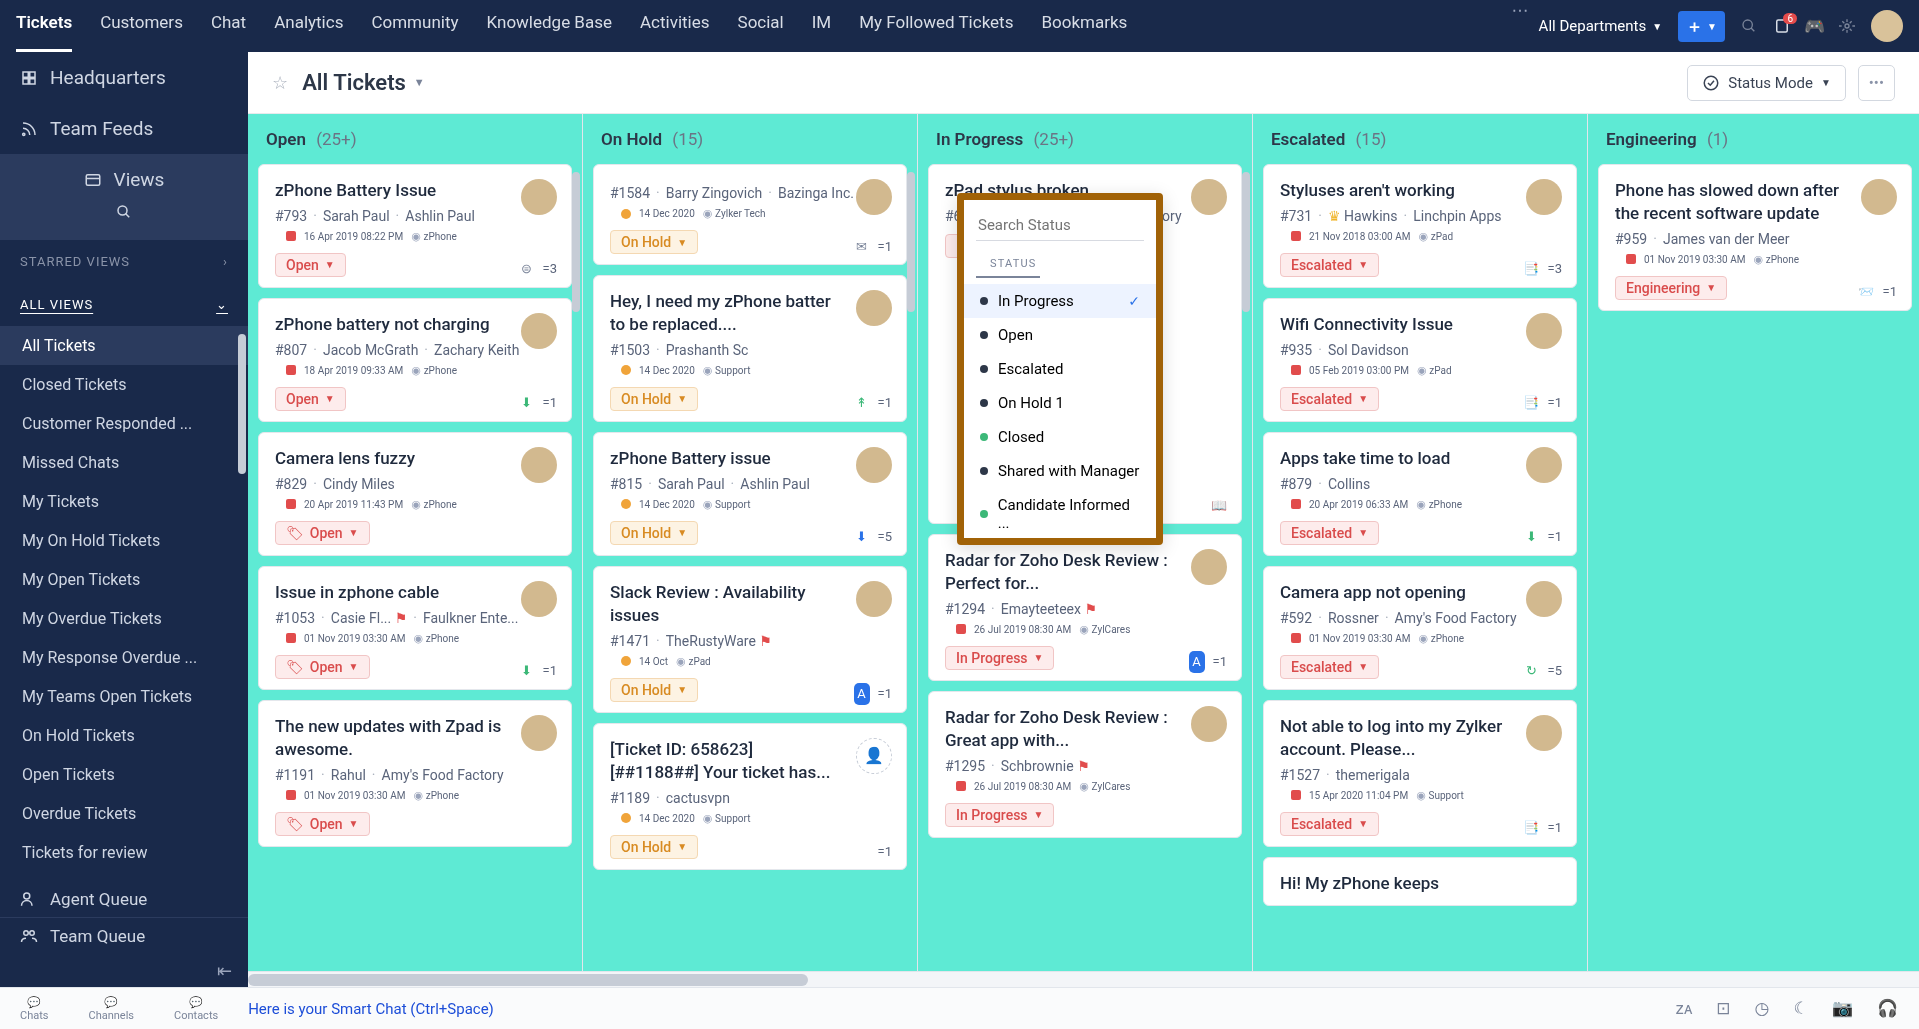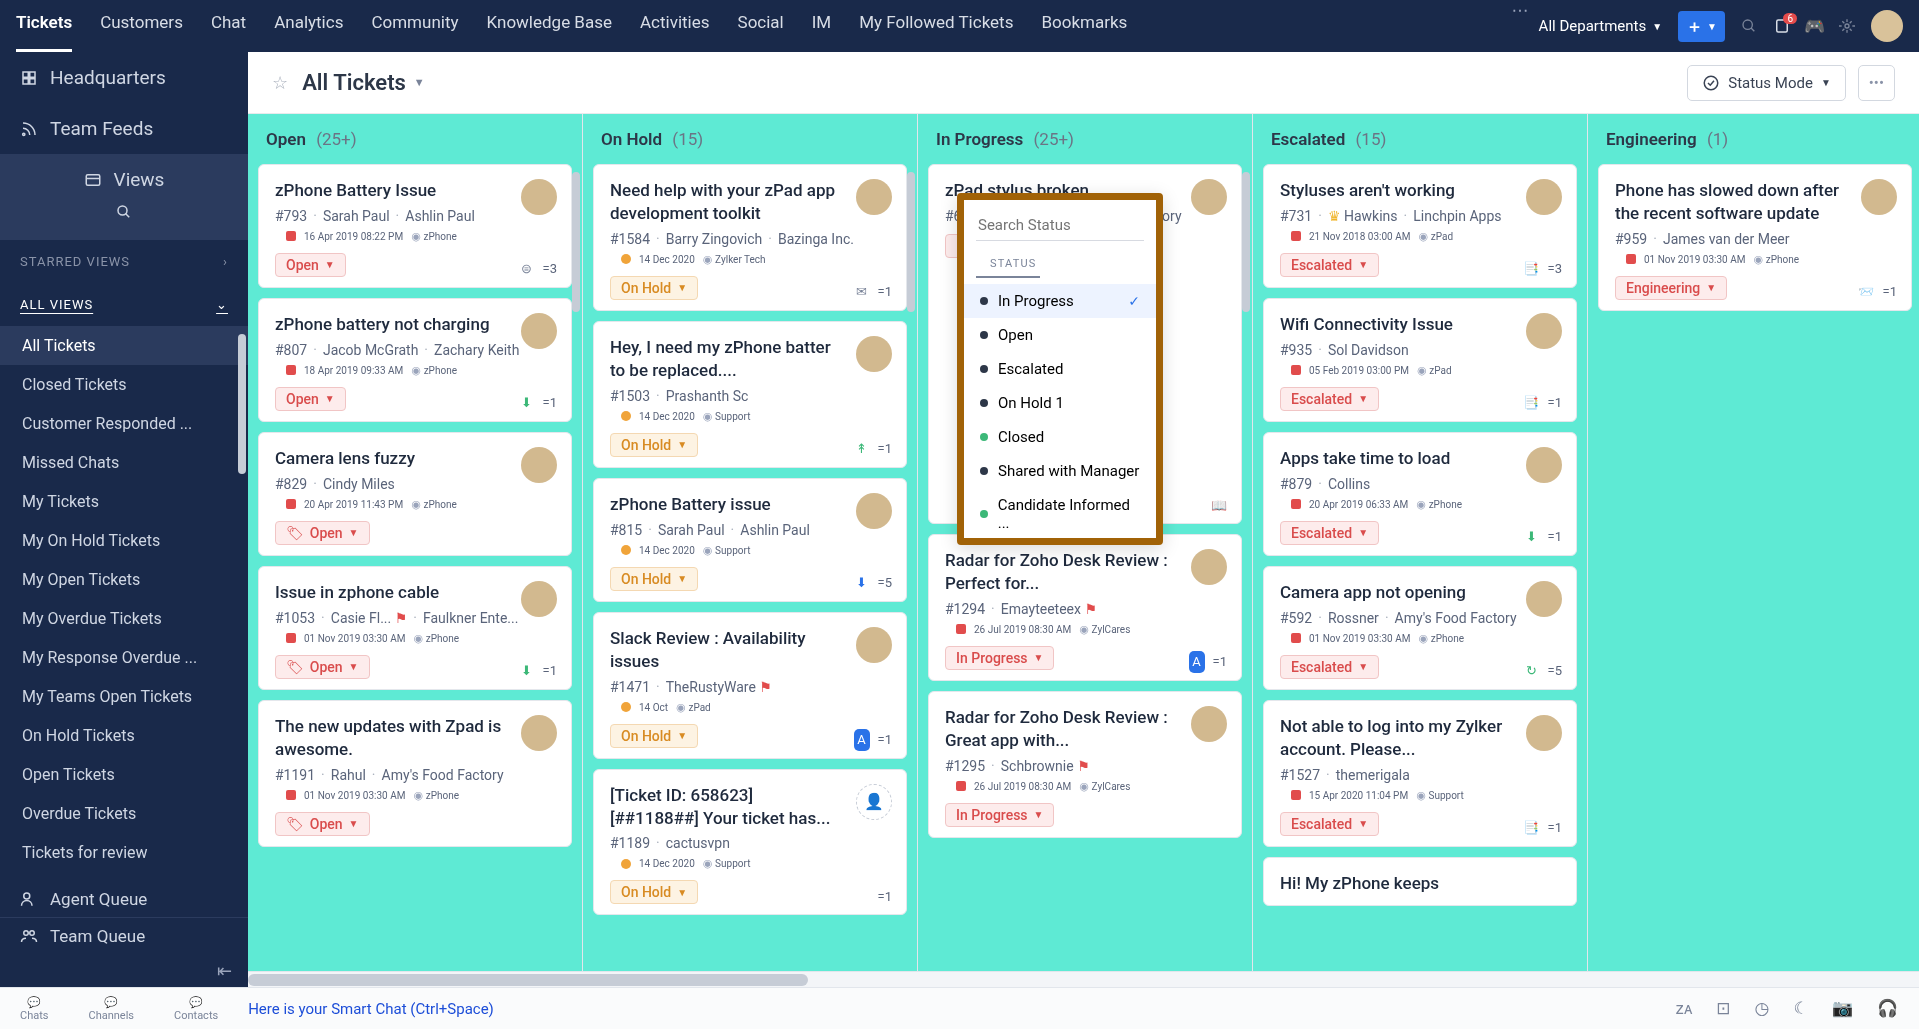--- a/index.html
+++ b/index.html
@@ -284,21 +284,21 @@
                 <span class="flag "></span>
                 <span>01 Nov 2019 03:30 AM</span>
                 <span class="dot prod">zPhone</span>
               </div><div class="status-pill open">🏷 <span>Open</span> <span class="caret">▼</span></div></div>
           </div>
         </div>
         <div class="col">
           <div class="col-head"><span>On Hold</span> <span class="cnt">(15)</span></div>
           <div class="col-body">
             <div class="scroll-thumb"></div>
-            <div class="card"><div class="card-title">Need help with your zPad app development toolkit</div><div class="card-avatar"></div><div class="card-meta">
+            <div class="card"><div class="card-avatar"></div><div class="card-meta">
                 <span>#1584</span>
                 <span class="dot">Barry Zingovich</span>
                 <span class="dot">Bazinga Inc.</span>
               </div><div class="card-date">
                 <span class="flag orange"></span>
                 <span>14 Dec 2020</span>
                 <span class="dot prod">Zylker Tech</span>
               </div><div class="status-pill hold">
                 <span>On Hold</span> 
                 <span class="caret">▼</span>

